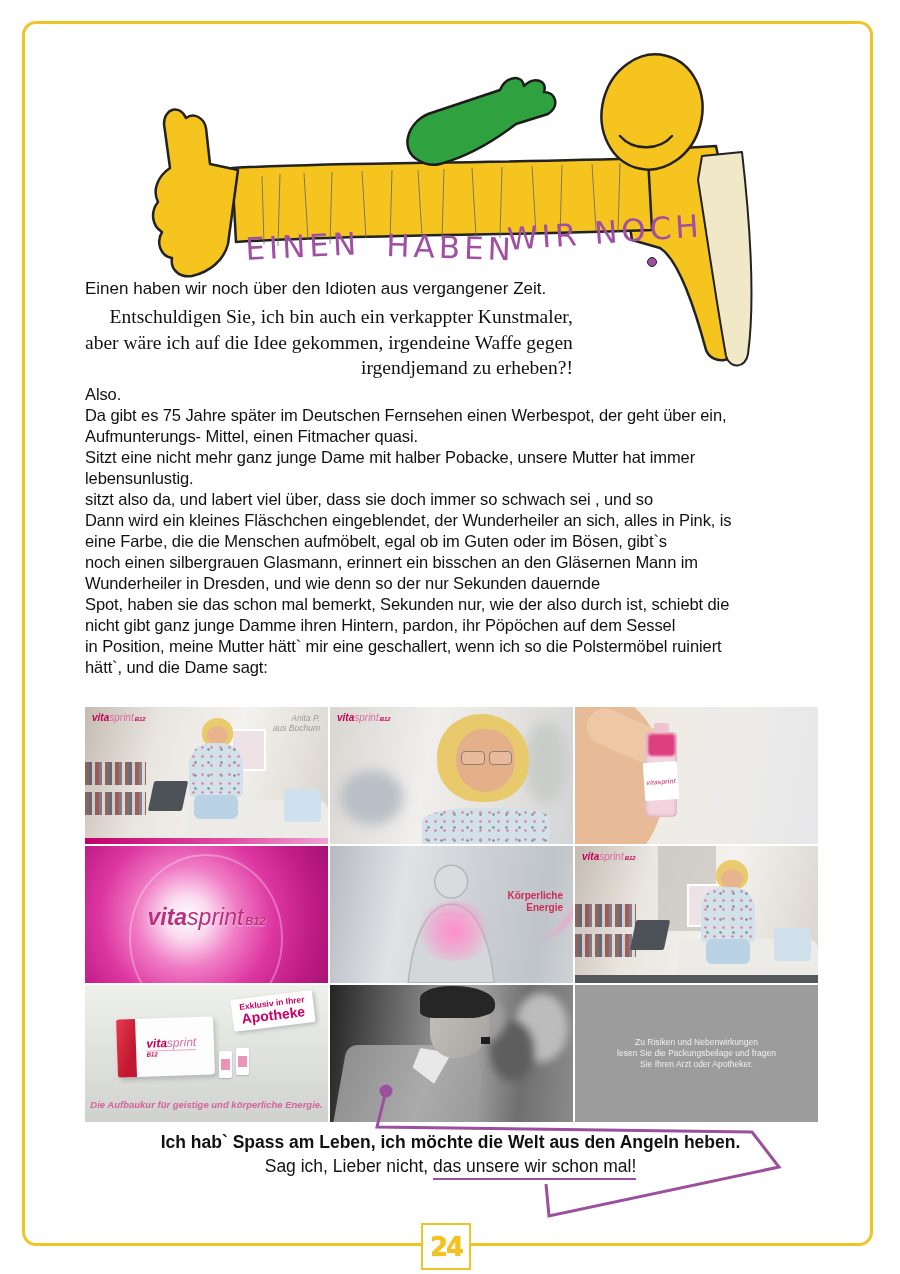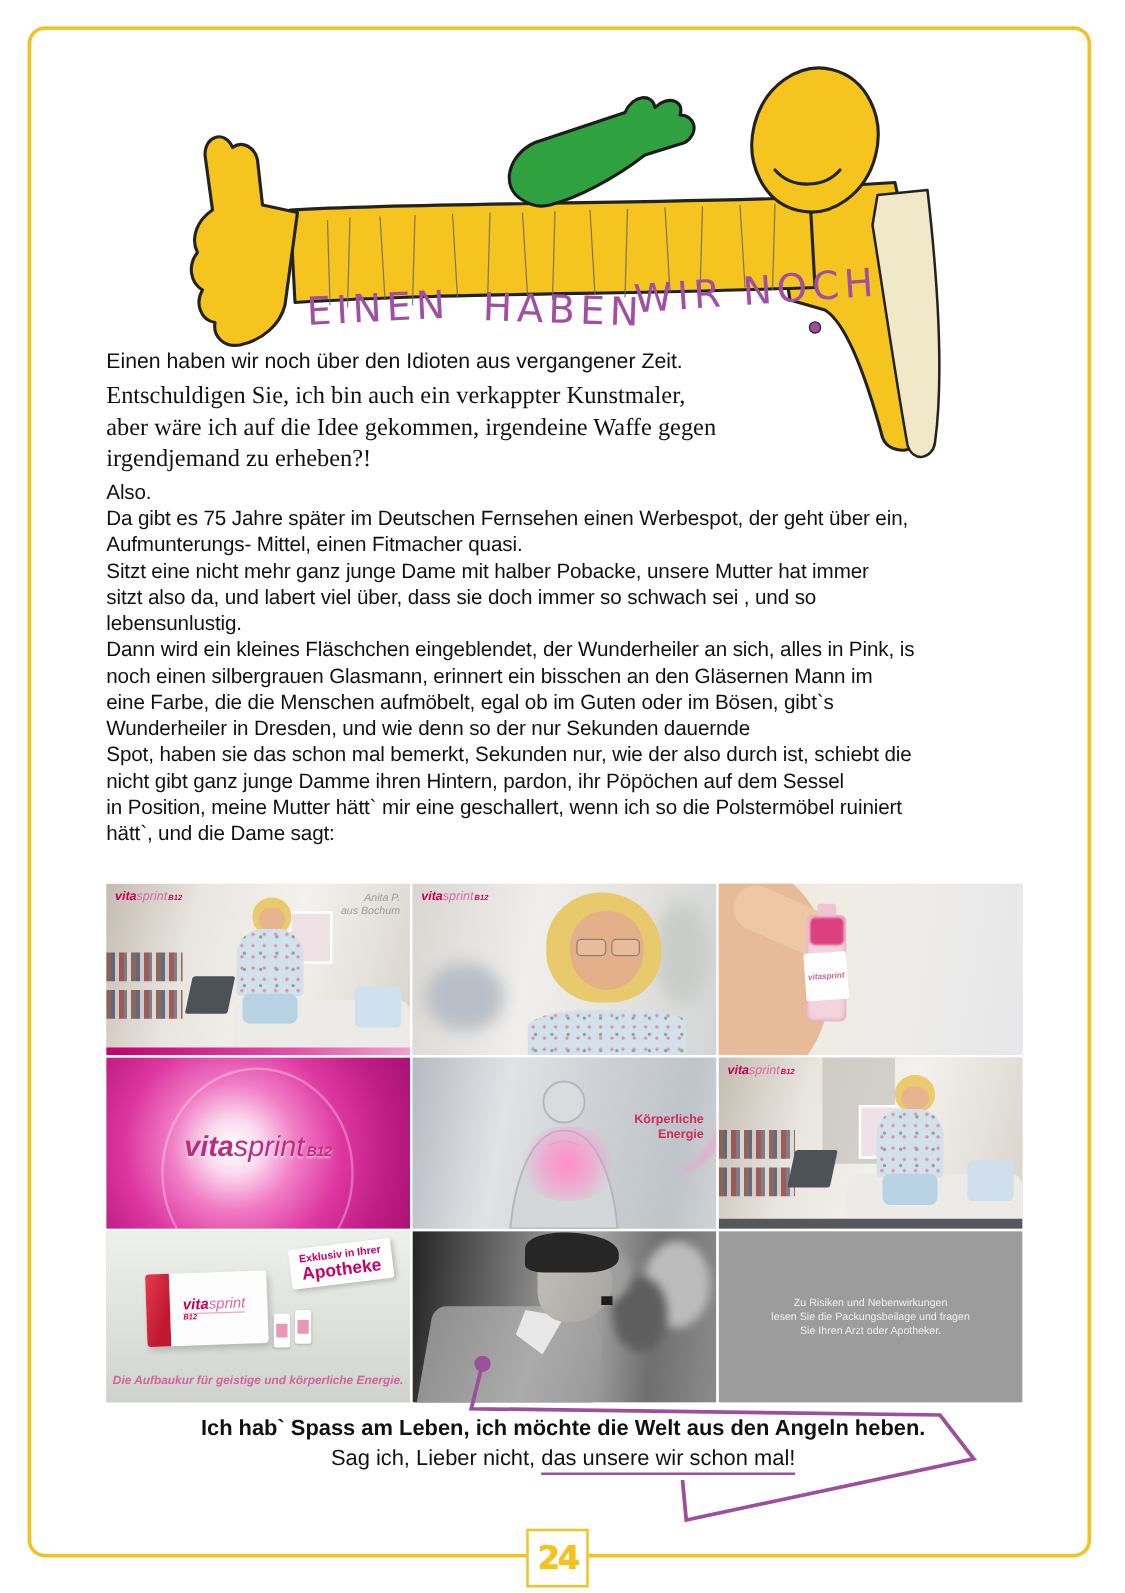--- a/index.html
+++ b/index.html
@@ -5,21 +5,21 @@
   html,body{margin:0;padding:0;background:#fff;}
   .canvas{position:relative;width:900px;height:1274px;background:#fff;overflow:hidden;
           font-family:"Liberation Sans",sans-serif;color:#111;}
   .page-frame{position:absolute;left:22px;top:21px;width:845px;height:1219px;
               border:3px solid #eec526;border-radius:14px;}
   
   .drawing{position:absolute;left:0;top:0;width:900px;height:400px;}
   
   .intro{position:absolute;left:85px;top:279px;font-size:17px;white-space:nowrap;}
   .serif-block{position:absolute;left:85px;top:304px;font-family:"Liberation Serif",serif;
-               font-size:19.5px;line-height:25.5px;}
+               font-size:19.5px;line-height:25.5px;text-align:right;}
   .serif-block div{white-space:nowrap;}
   .body-block{position:absolute;left:85px;top:384px;font-size:16.5px;line-height:21px;}
   .body-block div{white-space:nowrap;letter-spacing:-0.1px;}
   
   .gallery{position:absolute;left:85px;top:707px;width:731px;
            display:grid;grid-template-columns:243px 243px 243px;grid-auto-rows:137px;gap:2px;}
   .cell{position:relative;overflow:hidden;background:#ddd;}
   .vs-logo{position:absolute;left:7px;top:6px;font-style:italic;font-size:10px;line-height:10px;z-index:5;}
   .vs-logo .p1{color:#c50052;font-weight:bold;}
   .vs-logo .p2{color:#da6aa2;}
@@ -178,25 +178,25 @@
     <div>Entschuldigen Sie, ich bin auch ein verkappter Kunstmaler,</div>
     <div>aber wäre ich auf die Idee gekommen, irgendeine Waffe gegen</div>
     <div>irgendjemand zu erheben?!</div>
   </div>
 
   <div class="body-block">
     <div>Also.</div>
     <div>Da gibt es 75 Jahre später im Deutschen Fernsehen einen Werbespot, der geht über ein,</div>
     <div>Aufmunterungs- Mittel, einen Fitmacher quasi.</div>
     <div>Sitzt eine nicht mehr ganz junge Dame mit halber Pobacke, unsere Mutter hat immer</div>
+    <div>lebensunlustig.</div>
     <div>sitzt also da, und labert viel über, dass sie doch immer so schwach sei , und so</div>
-    <div>lebensunlustig.</div>
     <div>Dann wird ein kleines Fläschchen eingeblendet, der Wunderheiler an sich, alles in Pink, is</div>
+    <div>eine Farbe, die die Menschen aufmöbelt, egal ob im Guten oder im Bösen, gibt`s</div>
     <div>noch einen silbergrauen Glasmann, erinnert ein bisschen an den Gläsernen Mann im</div>
-    <div>eine Farbe, die die Menschen aufmöbelt, egal ob im Guten oder im Bösen, gibt`s</div>
     <div>Wunderheiler in Dresden, und wie denn so der nur Sekunden dauernde</div>
     <div>Spot, haben sie das schon mal bemerkt, Sekunden nur, wie der also durch ist, schiebt die</div>
     <div>nicht gibt ganz junge Damme ihren Hintern, pardon, ihr Pöpöchen auf dem Sessel</div>
     <div>in Position, meine Mutter hätt` mir eine geschallert, wenn ich so die Polstermöbel ruiniert</div>
     <div>hätt`, und die Dame sagt:</div>
   </div>
 
   <div class="gallery">
 
     <div class="cell">

